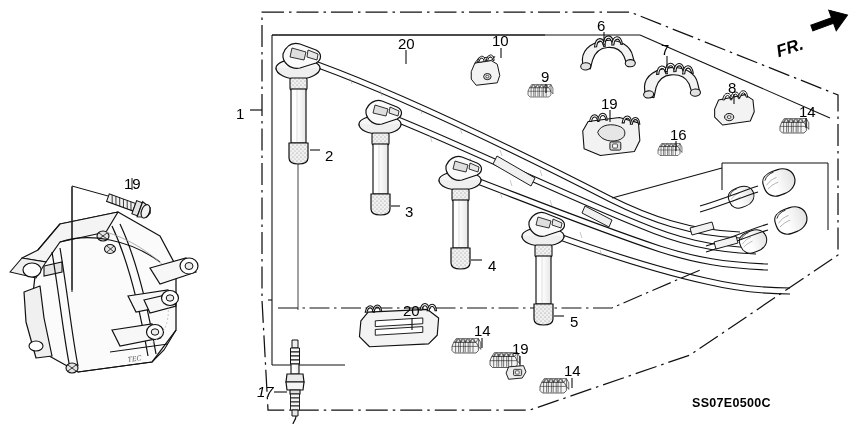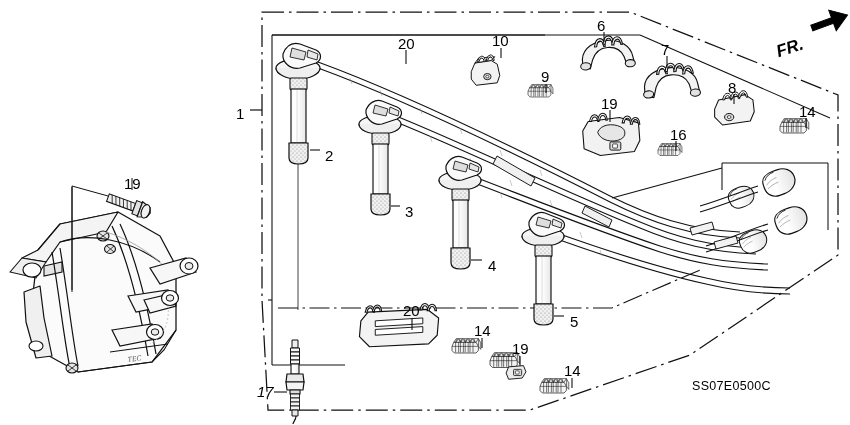--- a/index.html
+++ b/index.html
@@ -516,15 +516,15 @@
 <span class="callout" style="left:799px;top:104px;">14</span>
 <span class="callout" style="left:474px;top:323px;">14</span>
 <span class="callout" style="left:564px;top:363px;">14</span>
 <span class="callout" style="left:670px;top:127px;">16</span>
 <span class="callout" style="left:124px;top:176px;">19</span>
 <span class="callout" style="left:257px;top:384px;font-style:italic;">17</span>
 <span class="callout" style="left:398px;top:36px;">20</span>
 
 <span class="frlabel" style="left:780px;top:42px;">FR.</span>
 
-<span class="code" style="left:692px;top:379px;">SS07E0500C</span>
+<span class="code" style="left:692px;top:396px;font-weight:bold;">SS07E0500C</span>
 
 </div>
 
 </body></html>

